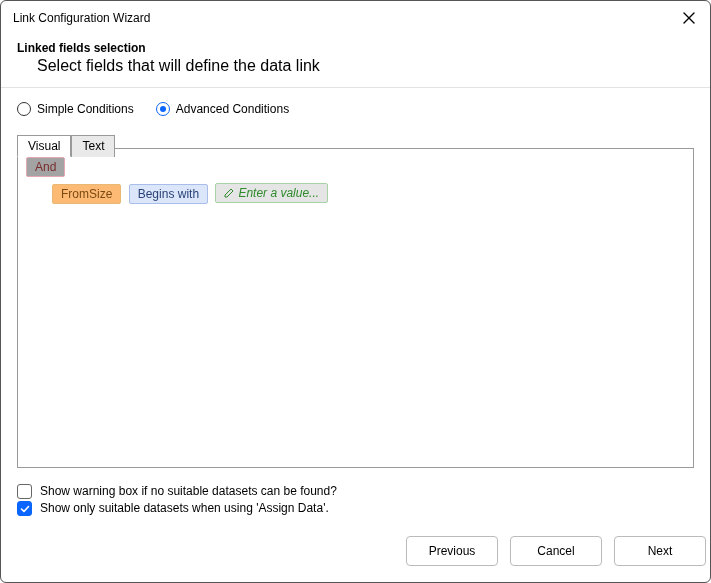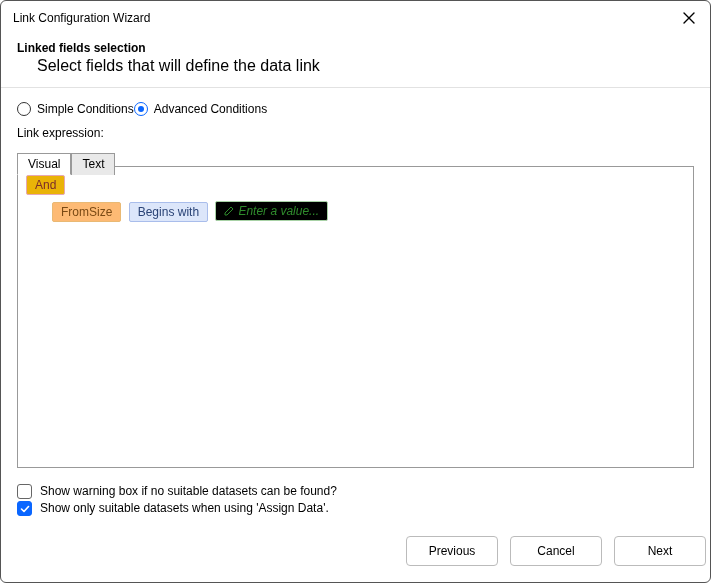--- a/index.html
+++ b/index.html
@@ -36,21 +36,21 @@
   }
   .header-pane .h1 { font-weight: bold; font-size: 12px; margin: 4px 0 2px 0; }
   .header-pane .sub { font-size: 16px; margin-left: 20px; }
   .body-pane {
     padding: 14px 16px 4px 16px;
     flex: 1;
     display: flex;
     flex-direction: column;
     overflow: hidden;
   }
-  .radios { display: flex; align-items: center; margin-bottom: 10px; }
+  .radios { display: flex; gap: 22px; align-items: center; margin-bottom: 10px; }
   .radio {
     display: flex; align-items: center; gap: 6px; cursor: pointer;
   }
   .radio-circle {
     width: 14px; height: 14px; border-radius: 50%;
     border: 1.5px solid #333; position: relative; flex: 0 0 auto;
   }
   .radio.checked .radio-circle { border-color: #0a66ff; }
   .radio.checked .radio-circle::after {
     content: ""; position: absolute; inset: 3px; border-radius: 50%;
@@ -85,24 +85,24 @@
   .chip {
     display: inline-flex;
     align-items: center;
     padding: 2px 8px;
     border-radius: 2px;
     font-size: 12px;
     margin-right: 4px;
     cursor: pointer;
     border: 1px solid transparent;
   }
-  .chip-and { background: #eab308; border-color: #e6a8b3; color: #7a2b2b; }
+  .chip-and { background: #a3a3a3; border-color: #e6a8b3; color: #7a2b2b; }
   .chip-field { background: #fdba74; border-color: #e9b974; color: #7a4a14; }
   .chip-op { background: #dce6fa; border-color: #a9bdeb; color: #2a4376; }
-  .chip-value { background: #000000; border-color: #a8d2a6; color: #2f8b2c; display:inline-flex; align-items:center; gap:4px;}
+  .chip-value { background: #e5e5e5; border-color: #a8d2a6; color: #2f8b2c; display:inline-flex; align-items:center; gap:4px;}
   .chip-value svg { width: 10px; height: 10px; }
   .chip-value .placeholder { font-style: italic; color: #2f8b2c; }
   .row-group { margin-bottom: 6px; }
   .row-indent { margin-left: 26px; }
   .checks { padding: 10px 16px 6px 16px; }
   .check-row { display: flex; align-items: flex-start; gap: 8px; margin: 2px 0; cursor: pointer; }
   .check-box {
     width: 15px; height: 15px; border-radius: 3px; border: 1.5px solid #666;
     display: flex; align-items: center; justify-content: center; flex: 0 0 auto;
     background: #fff;
@@ -149,21 +149,20 @@
     <div class="radio">
       <span class="radio-circle"></span>
       <span>Simple Conditions</span>
     </div>
     <div class="radio checked">
       <span class="radio-circle"></span>
       <span>Advanced Conditions</span>
     </div>
   </div>
 
-  <div class="field-label">Link expression:</div>
 
   <div class="tabbar">
     <div class="tab active">Visual</div>
     <div class="tab">Text</div>
   </div>
 
   <div class="expr-panel">
     <div class="row-group">
       <span class="chip chip-and">And</span>
     </div>

